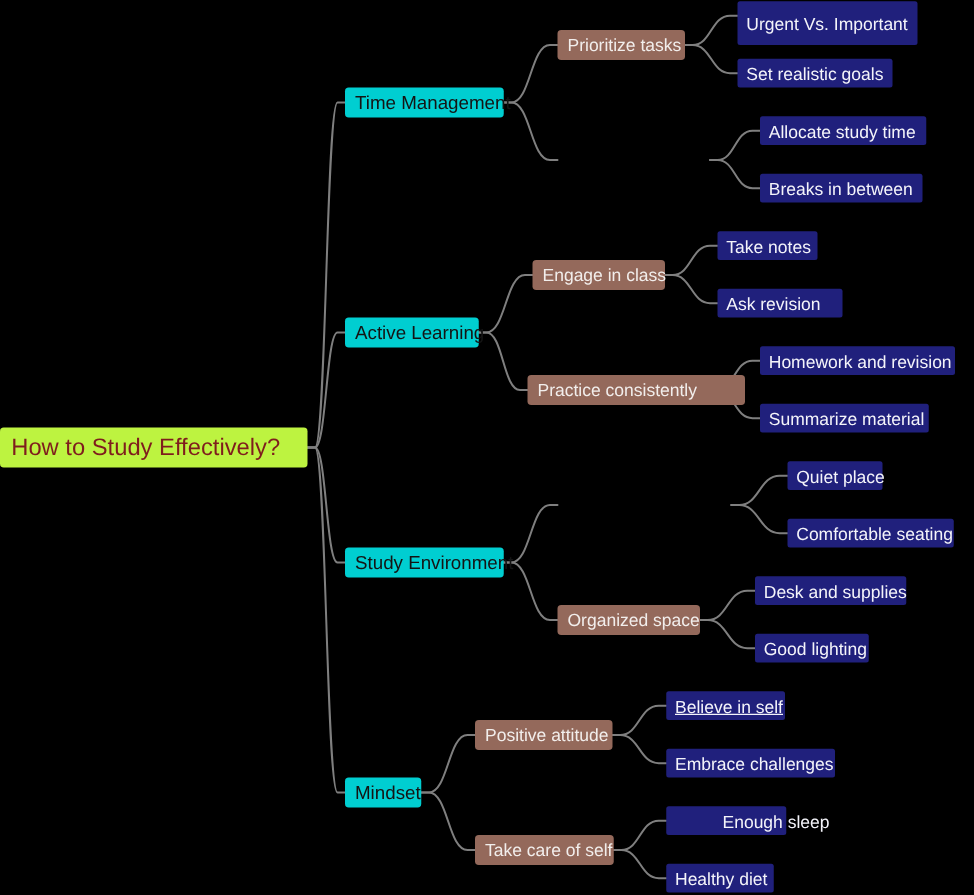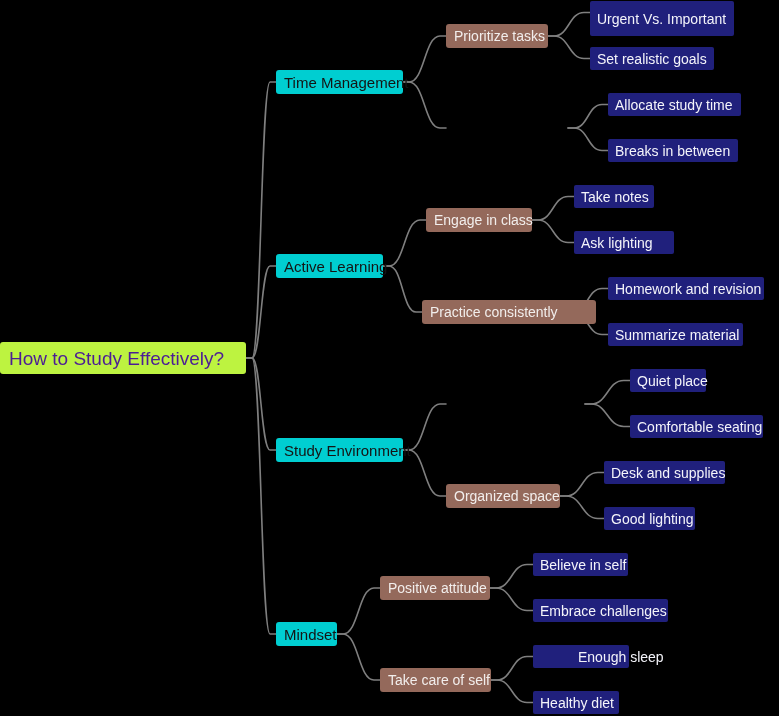--- a/index.html
+++ b/index.html
@@ -32,21 +32,21 @@
   .node {
     position: absolute;
     box-sizing: border-box;
     display: flex;
     align-items: center;
     white-space: nowrap;
     line-height: 1;
   }
   .node-root {
     background: #bdf340;
-    color: #4c1d95;
+    color: #7f1d1d;
     font-size: 19px;
     border-radius: 3px;
     padding: 0 9px;
     height: 32px;
   }
   .node-l1 {
     background: #00ced1;
     color: #141414;
     font-size: 15px;
     border-radius: 3px;
@@ -107,30 +107,30 @@
 <div class="node node-root" style="left: 0px; top: 342px; width: 246px; height: 32px;">How to Study Effectively?</div>
     <div class="node node-l1" style="left: 276px; top: 70px; width: 127px; height: 24px;">Time Management</div>
     <div class="node node-l2" style="left: 446px; top: 24px; width: 102px; height: 24px;">Prioritize tasks</div>
     <div class="node node-l3" style="left: 590px; top: 1px; width: 144px; height: 35px;">Urgent Vs. Important</div>
     <div class="node node-l3" style="left: 590px; top: 47px; width: 124px; height: 23px;">Set realistic goals</div>
     <div class="node node-l3" style="left: 608px; top: 93px; width: 133px; height: 23px;">Allocate study time</div>
     <div class="node node-l3" style="left: 608px; top: 139px; width: 130px; height: 23px;">Breaks in between</div>
     <div class="node node-l1" style="left: 276px; top: 254px; width: 107px; height: 24px;">Active Learning</div>
     <div class="node node-l2" style="left: 426px; top: 208px; width: 106px; height: 24px;">Engage in class</div>
     <div class="node node-l3" style="left: 574px; top: 185px; width: 80px; height: 23px;">Take notes</div>
-    <div class="node node-l3" style="left: 574px; top: 231px; width: 100px; height: 23px;">Ask lighting</div>
+    <div class="node node-l3" style="left: 574px; top: 231px; width: 100px; height: 23px;">Ask revision</div>
     <div class="node node-l2" style="left: 422px; top: 300px; width: 174px; height: 24px;">Practice consistently</div>
     <div class="node node-l3" style="left: 608px; top: 277px; width: 156px; height: 23px;">Homework and revision</div>
     <div class="node node-l3" style="left: 608px; top: 323px; width: 135px; height: 23px;">Summarize material</div>
     <div class="node node-l1" style="left: 276px; top: 438px; width: 127px; height: 24px;">Study Environment</div>
     <div class="node node-l3" style="left: 630px; top: 369px; width: 76px; height: 23px;">Quiet place</div>
     <div class="node node-l3" style="left: 630px; top: 415px; width: 133px; height: 23px;">Comfortable seating</div>
     <div class="node node-l2" style="left: 446px; top: 484px; width: 114px; height: 24px;">Organized space</div>
     <div class="node node-l3" style="left: 604px; top: 461px; width: 121px; height: 23px;">Desk and supplies</div>
     <div class="node node-l3" style="left: 604px; top: 507px; width: 91px; height: 23px;">Good lighting</div>
     <div class="node node-l1" style="left: 276px; top: 622px; width: 61px; height: 24px;">Mindset</div>
     <div class="node node-l2" style="left: 380px; top: 576px; width: 110px; height: 24px;">Positive attitude</div>
-    <div class="node node-l3" style="left: 533px; top: 553px; width: 95px; height: 23px;">Believe in self</div>
+    <div class="node node-l3" style="left: 533px; top: 553px; width: 95px; height: 23px; text-decoration: underline;">Believe in self</div>
     <div class="node node-l3" style="left: 533px; top: 599px; width: 135px; height: 23px;">Embrace challenges</div>
     <div class="node node-l2" style="left: 380px; top: 668px; width: 111px; height: 24px;">Take care of self</div>
     <div class="node node-l3" style="left: 533px; top: 645px; width: 96px; height: 23px; padding-left: 45px;">Enough sleep</div>
     <div class="node node-l3" style="left: 533px; top: 691px; width: 86px; height: 23px;">Healthy diet</div>
   </div>
 
 </body></html>

